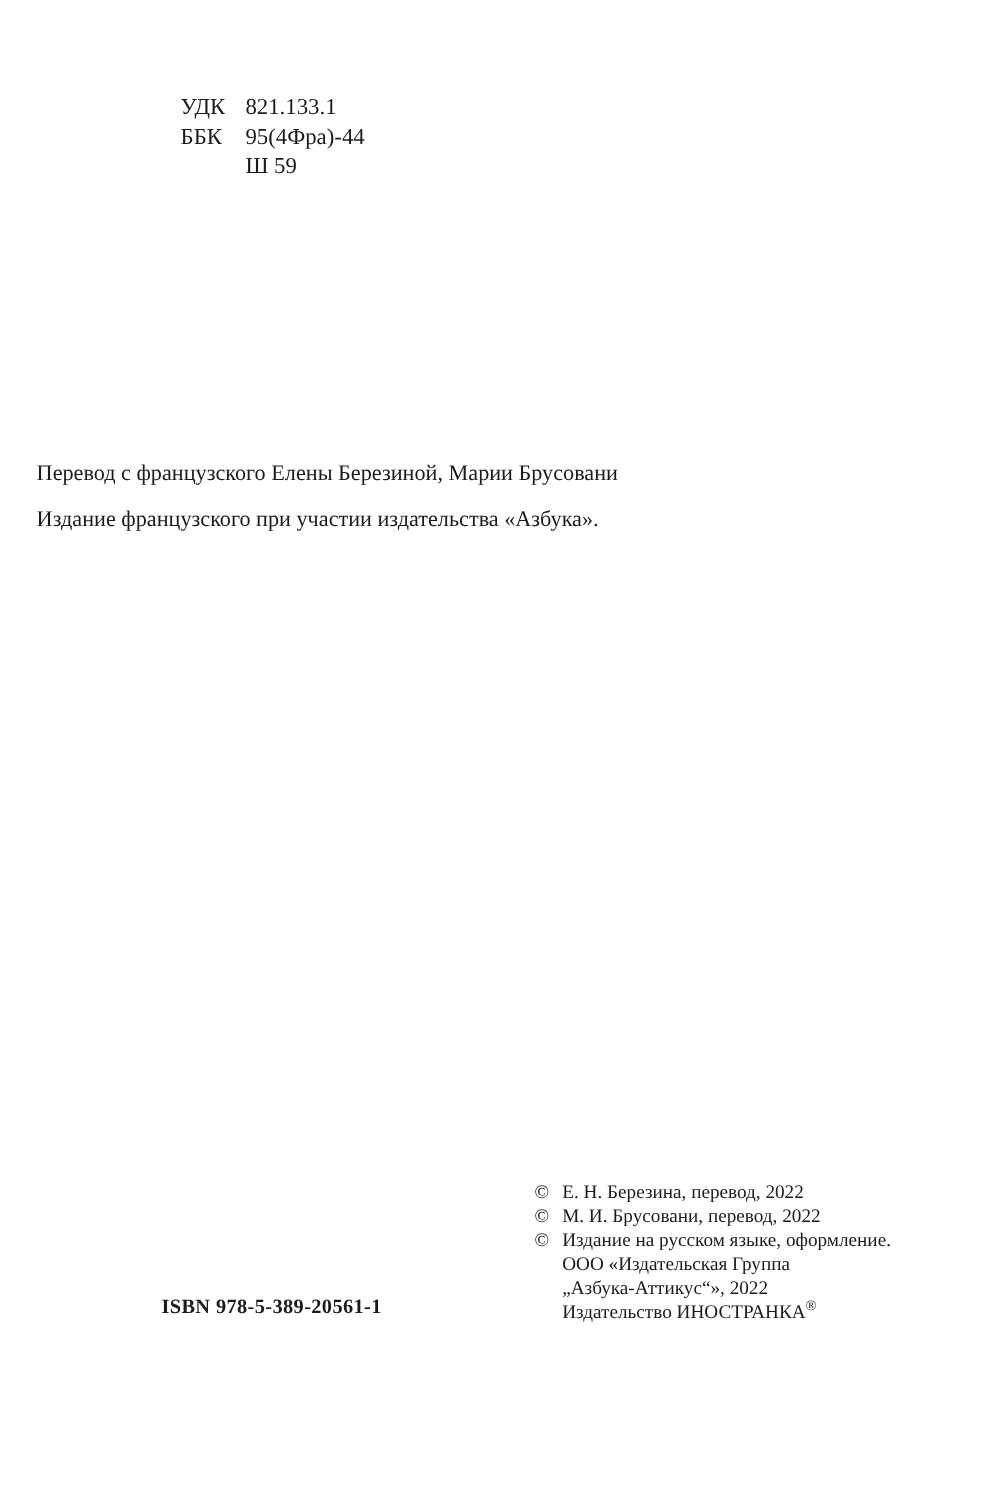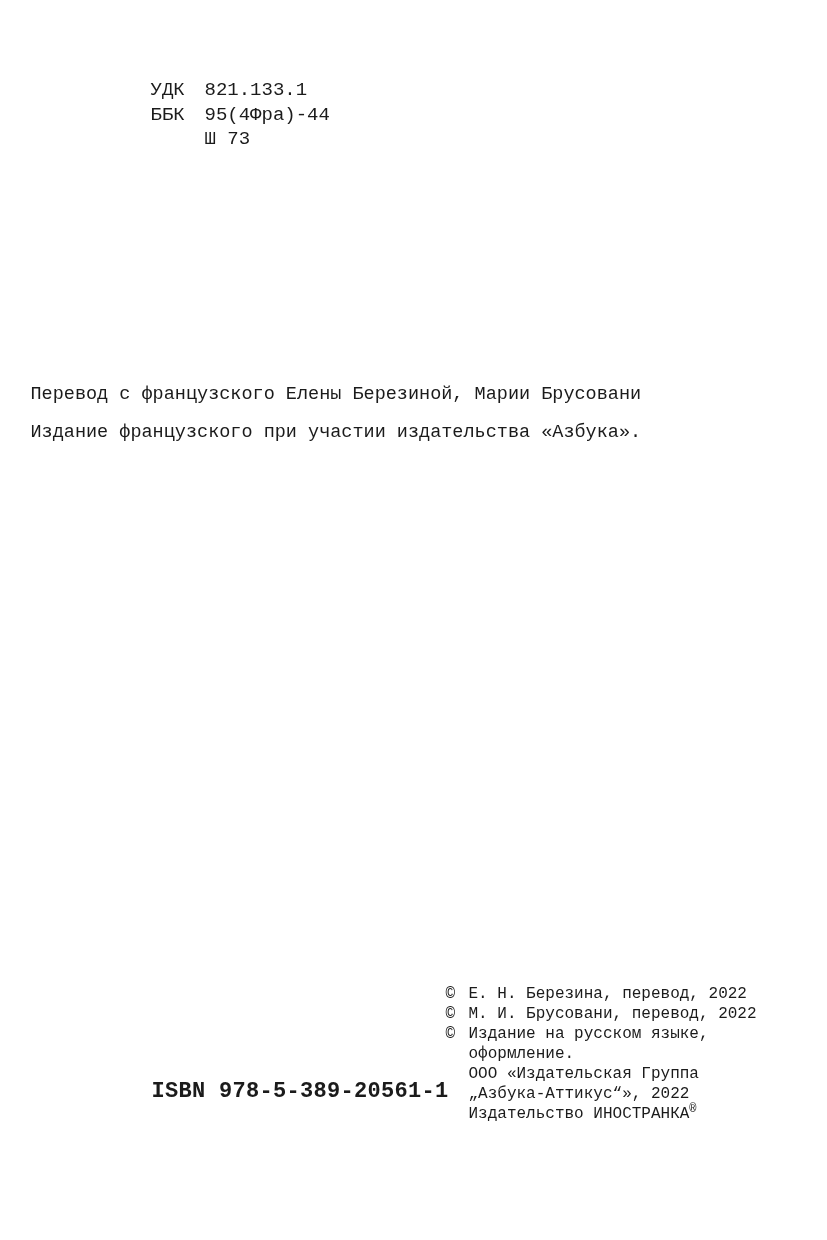--- a/index.html
+++ b/index.html
@@ -3,21 +3,21 @@
 <meta charset="utf-8">
 <style>
   * { margin: 0; padding: 0; box-sizing: border-box; }
   html, body { background: #ffffff; }
   .page {
     position: relative;
     width: 766px;
     height: 1240px;
     margin: 0 auto;
     background: #ffffff;
-    font-family: Liberation Mono, monospace;
+    font-family: Liberation Serif, serif;
     color: #1b1b1b;
     overflow: hidden;
   }
 
   
   .classification {
     position: absolute;
     left: 120px;
     top: 78px;
     font-size: 19px;
@@ -63,39 +63,39 @@
   .imp-text { flex: 1; }
   sup.reg {
     font-size: 12px;
     line-height: 0;
     vertical-align: super;
   }
 
   
   .isbn {
     position: absolute;
-    left: 121px;
+    left: 104px;
     top: 1079px;
-    font-size: 22px;
+    font-size: 17px;
     font-weight: bold;
     letter-spacing: 0.3px;
   }
 </style>
 </head>
 <body>
 
 <div class="page">
 
   <div class="classification">
     <span class="label">УДК</span>
     <span class="value">821.133.1</span>
     <span class="label">ББК</span>
     <span class="value">95(4Фра)-44</span>
     <span class="label"></span>
-    <span class="value">Ш 73</span>
+    <span class="value">Ш 59</span>
   </div>
 
 
   <div class="credits-block">
     <div class="credit-line">Перевод с французского Елены Березиной, Марии Брусовани</div>
     <div class="credit-line">Издание французского при участии издательства «Азбука».</div>
   </div>
 
   <div class="imprint">
     <div class="imp-entry">

